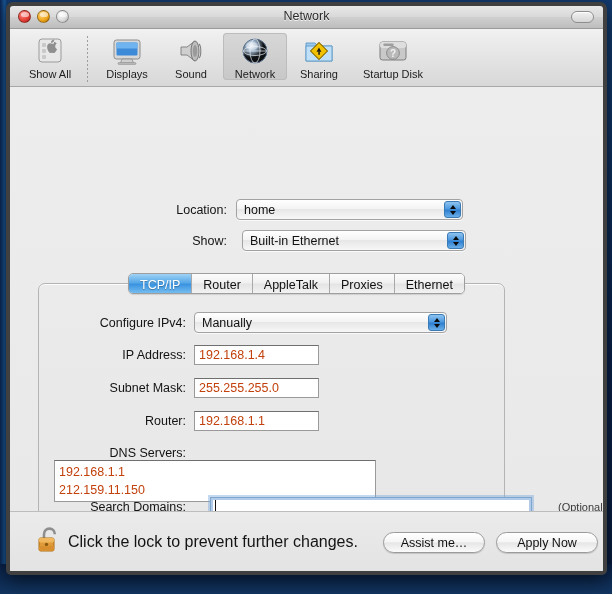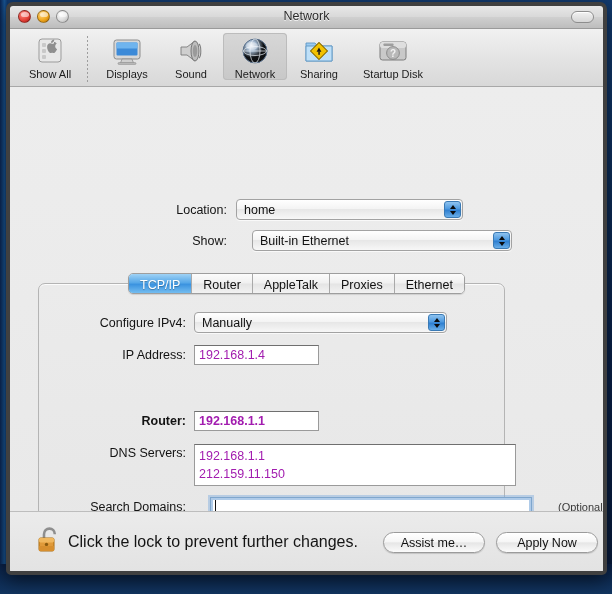--- a/index.html
+++ b/index.html
@@ -141,21 +141,21 @@
   .tab.active {
     color:#fff;
     background: linear-gradient(180deg,#9fd2f5 0%,#57a8e8 45%,#3b93e0 55%,#74bdf0 100%);
     text-shadow: 0 1px 1px rgba(0,0,0,.3);
   }
 
   
   .tf {
     background:#fff; border:1px solid #9a9a9a;
     border-top-color:#6f6f6f;
-    font-size:12.5px; color:#a21caf;
+    font-size:12.5px; color:#c2410c;
     padding: 2px 4px; height:20px;
     display:flex; align-items:center;
   }
   .tf.multiline { height:42px; display:block; padding-top:2px; line-height:18px; }
   .tf.focused {
     border:1px solid #7fa6cd;
     outline:2px solid rgba(110,160,215,.55);
     outline-offset:-3px;
     box-shadow: 0 0 0 2px rgba(125,170,222,.45);
   }
@@ -313,21 +313,21 @@
         <span class="ptext">home</span>
         <span class="parrow">
             <i class="up"></i>
             <i class="down"></i>
           </span>
       </div>
     </div>
 
     <div class="row-sel" style="left:155px; top:143px;">
       <div class="lab" style="width:62px;">Show:</div>
-      <div class="popup" style="width:260px; margin-left:25px;">
+      <div class="popup" style="width:224px; margin-left:15px;">
         <span class="ptext">Built-in Ethernet</span>
         <span class="parrow">
             <i class="up"></i>
             <i class="down"></i>
           </span>
       </div>
     </div>
 
     <div class="tabpanel">
 
@@ -342,29 +342,35 @@
         </div>
       </div>
 
       <div class="row-sel" style="left:7px; top:61px;">
         <div class="lab" style="width:140px;">IP Address:</div>
         <div class="tf" style="width:125px; margin-left:8px;">
           <span>192.168.1.4</span>
         </div>
       </div>
 
-
-      <div class="row-sel" style="left:7px; top:127px;font-weight:bold;">
+      <div class="row-sel" style="left:7px; top:94px;">
+        <div class="lab" style="width:140px;">Subnet Mask:</div>
+        <div class="tf" style="width:125px; margin-left:8px;">
+          <span>255.255.255.0</span>
+        </div>
+      </div>
+
+      <div class="row-sel" style="left:7px; top:127px;">
         <div class="lab" style="width:140px;">Router:</div>
         <div class="tf" style="width:125px; margin-left:8px;">
           <span>192.168.1.1</span>
         </div>
       </div>
 
-      <div class="row-sel" style="left:7px; top:160px; align-items:flex-start;">
+      <div class="row-sel" style="left:7px; top:160px; align-items:flex-start;flex-direction:column;">
         <div class="lab" style="width:140px; padding-top:2px;">DNS Servers:</div>
         <div class="tf multiline" style="width:322px; margin-left:8px;">
           <div>192.168.1.1</div>
           <div>212.159.11.150</div>
         </div>
       </div>
 
       <div class="row-sel" style="left:7px; top:213px;gap:16px;">
         <div class="lab" style="width:140px;">Search Domains:</div>
         <div class="tf focused" style="width:322px; margin-left:8px;">

